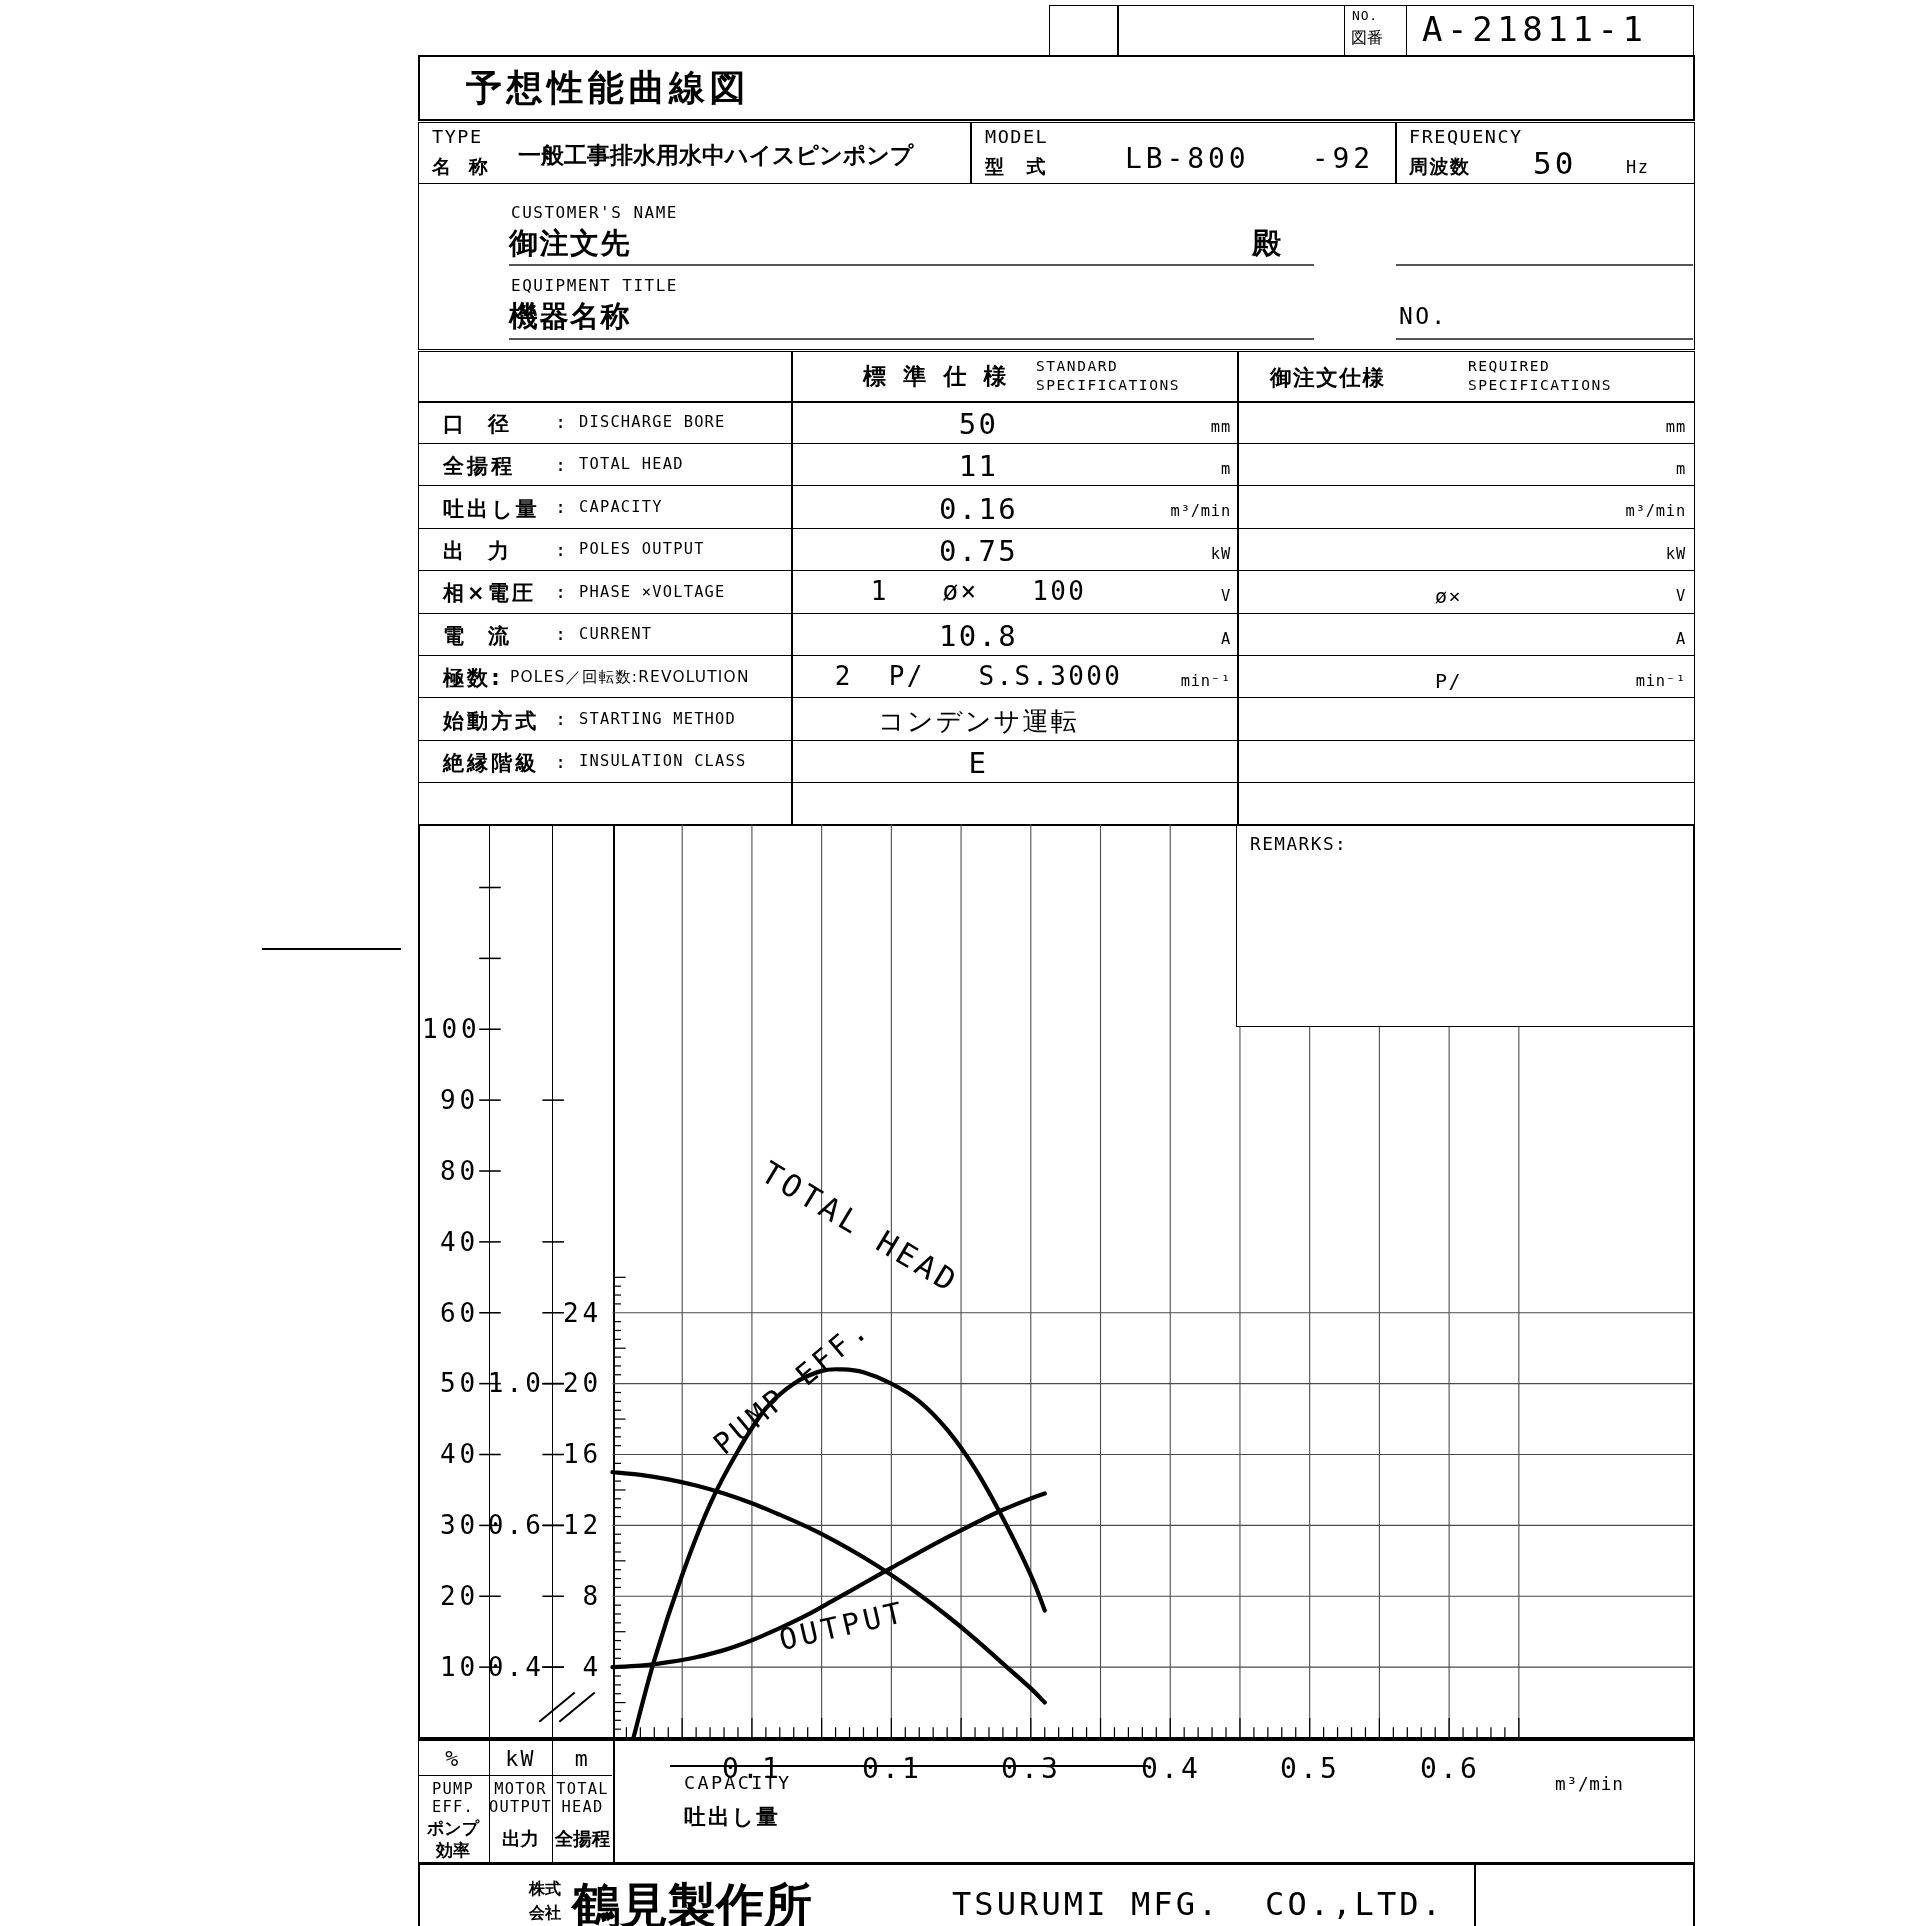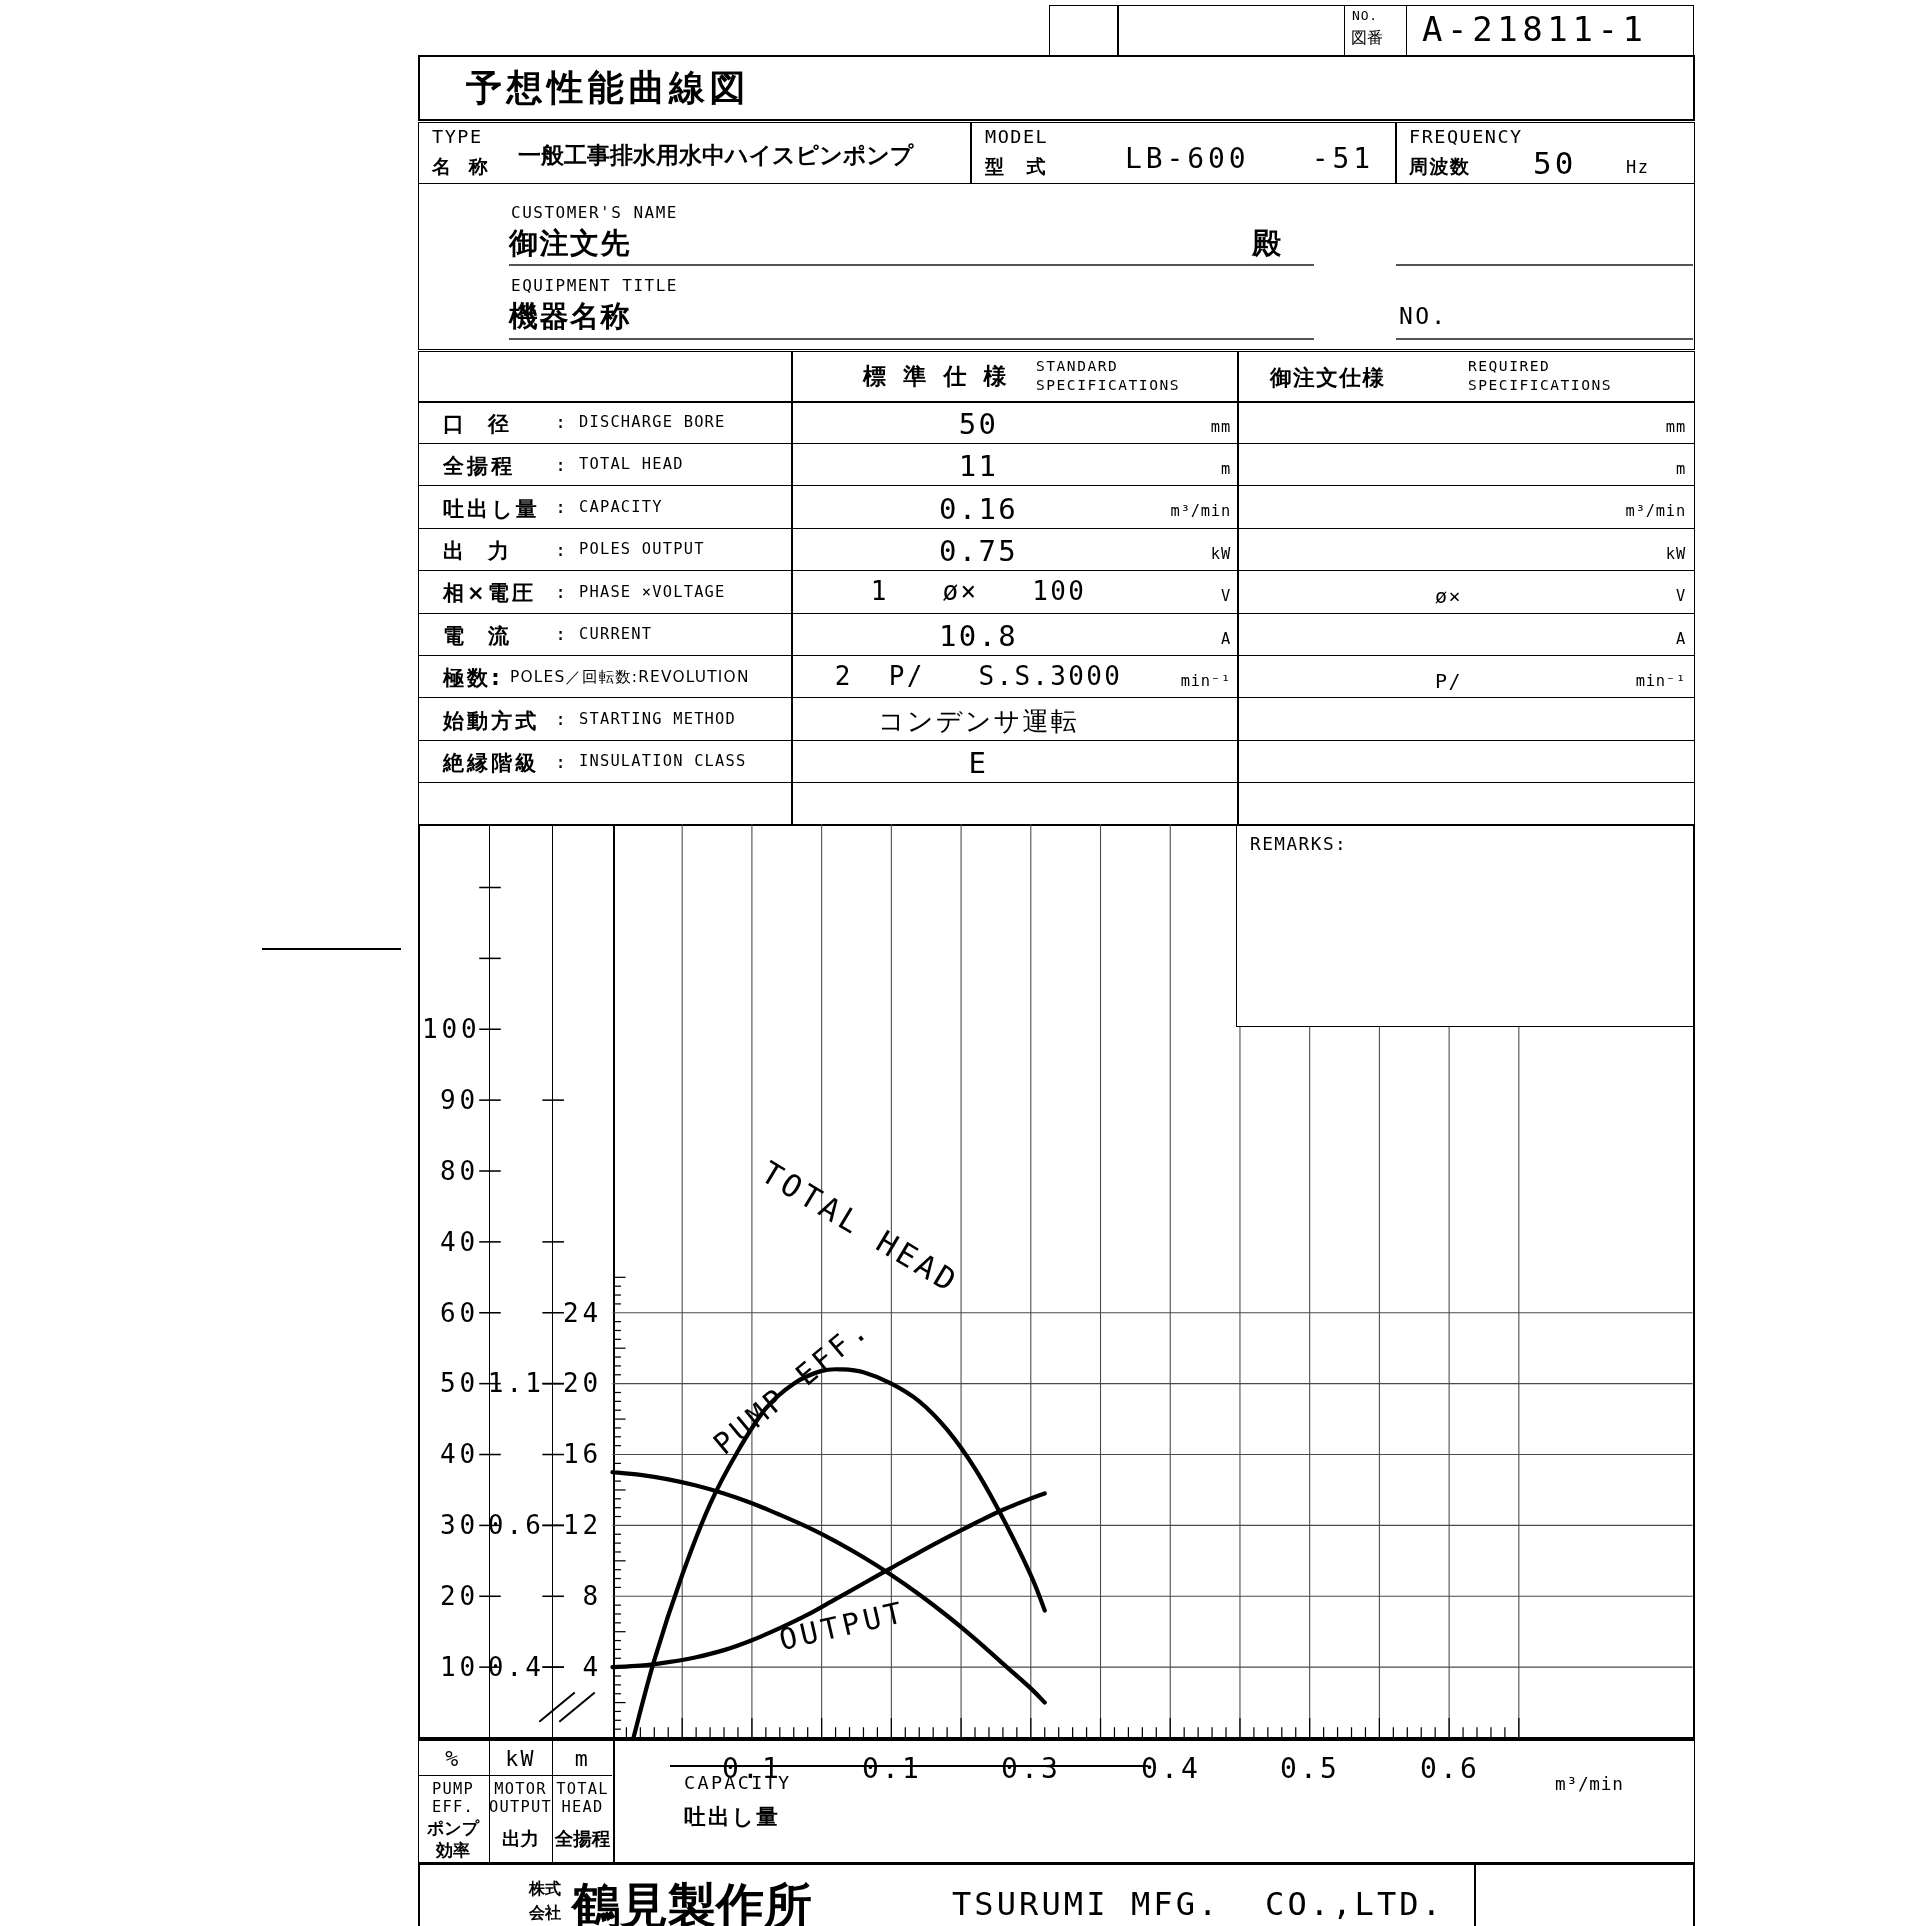--- a/index.html
+++ b/index.html
@@ -26,21 +26,21 @@
     <div class="abs" style="left:418px;top:55px;width:1277px;height:66px;border:2.3px solid #000;"></div>
     <div class="abs" style="left:466px;top:64px;font-family:&quot;DejaVu Sans&quot;,&quot;Liberation Sans&quot;,sans-serif;font-size:36px;letter-spacing:4.6px;font-weight:700;color:#000;white-space:pre;">予想性能曲線図</div>
     <div class="abs" style="left:418px;top:122px;width:1277px;height:62px;border:1.5px solid #000;"></div>
     <div class="abs" style="left:970px;top:122px;width:1.5px;height:62px;background:#000;"></div>
     <div class="abs" style="left:1395px;top:122px;width:1.5px;height:62px;background:#000;"></div>
     <div class="abs" style="left:432px;top:126px;font-family:&quot;DejaVu Sans Mono&quot;,&quot;Liberation Mono&quot;,monospace;font-size:18.5px;letter-spacing:1.5px;font-weight:400;color:#000;white-space:pre;">TYPE</div>
     <div class="abs" style="left:432px;top:154px;font-family:&quot;DejaVu Sans&quot;,&quot;Liberation Sans&quot;,sans-serif;font-size:19px;letter-spacing:1.5px;font-weight:700;color:#000;white-space:pre;">名  称</div>
     <div class="abs" style="left:518px;top:140px;font-family:&quot;DejaVu Sans&quot;,&quot;Liberation Sans&quot;,sans-serif;font-size:23px;letter-spacing:0px;font-weight:700;color:#000;white-space:pre;">一般工事排水用水中ハイスピンポンプ</div>
     <div class="abs" style="left:985px;top:126px;font-family:&quot;DejaVu Sans Mono&quot;,&quot;Liberation Mono&quot;,monospace;font-size:18.5px;letter-spacing:1.5px;font-weight:400;color:#000;white-space:pre;">MODEL</div>
     <div class="abs" style="left:985px;top:154px;font-family:&quot;DejaVu Sans&quot;,&quot;Liberation Sans&quot;,sans-serif;font-size:19px;letter-spacing:3.1px;font-weight:700;color:#000;white-space:pre;">型  式</div>
-    <div class="abs" style="left:1125px;top:142px;font-family:&quot;DejaVu Sans Mono&quot;,&quot;Liberation Mono&quot;,monospace;font-size:28px;letter-spacing:3.9px;font-weight:400;color:#000;white-space:pre;">LB-600   -51</div>
+    <div class="abs" style="left:1125px;top:142px;font-family:&quot;DejaVu Sans Mono&quot;,&quot;Liberation Mono&quot;,monospace;font-size:28px;letter-spacing:3.9px;font-weight:400;color:#000;white-space:pre;">LB-800   -92</div>
     <div class="abs" style="left:1409px;top:126px;font-family:&quot;DejaVu Sans Mono&quot;,&quot;Liberation Mono&quot;,monospace;font-size:18.5px;letter-spacing:1.5px;font-weight:400;color:#000;white-space:pre;">FREQUENCY</div>
     <div class="abs" style="left:1409px;top:154px;font-family:&quot;DejaVu Sans&quot;,&quot;Liberation Sans&quot;,sans-serif;font-size:19px;letter-spacing:1.5px;font-weight:700;color:#000;white-space:pre;">周波数</div>
     <div class="abs" style="left:1533px;top:145px;font-family:&quot;DejaVu Sans Mono&quot;,&quot;Liberation Mono&quot;,monospace;font-size:31px;letter-spacing:3.1px;font-weight:400;color:#000;white-space:pre;">50</div>
     <div class="abs" style="left:1626px;top:157px;font-family:&quot;DejaVu Sans Mono&quot;,&quot;Liberation Mono&quot;,monospace;font-size:17px;letter-spacing:1.5px;font-weight:400;color:#000;white-space:pre;">Hz</div>
     <div class="abs" style="left:418px;top:183px;width:1277px;height:167px;border:1.5px solid #000;"></div>
     <div class="abs" style="left:511px;top:203px;font-family:&quot;DejaVu Sans Mono&quot;,&quot;Liberation Mono&quot;,monospace;font-size:16px;letter-spacing:1.5px;font-weight:400;color:#000;white-space:pre;">CUSTOMER'S NAME</div>
     <div class="abs" style="left:509px;top:224px;font-family:&quot;DejaVu Sans&quot;,&quot;Liberation Sans&quot;,sans-serif;font-size:29px;letter-spacing:1.5px;font-weight:700;color:#000;white-space:pre;">御注文先</div>
     <div class="abs" style="left:1252px;top:224px;font-family:&quot;DejaVu Sans&quot;,&quot;Liberation Sans&quot;,sans-serif;font-size:29px;letter-spacing:0px;font-weight:700;color:#000;white-space:pre;">殿</div>
     <div class="abs" style="left:509px;top:264px;width:805px;height:2.3px;background:#555;"></div>
     <div class="abs" style="left:1396px;top:264px;width:297px;height:2.3px;background:#555;"></div>
@@ -300,21 +300,21 @@
     <div class="abs" style="left:422px;top:1510px;font-family:&quot;DejaVu Sans Mono&quot;,&quot;Liberation Mono&quot;,monospace;font-size:26px;letter-spacing:3.9px;font-weight:400;color:#000;white-space:pre;width:57px;text-align:right;">30</div>
     <div class="abs" style="left:422px;top:1439px;font-family:&quot;DejaVu Sans Mono&quot;,&quot;Liberation Mono&quot;,monospace;font-size:26px;letter-spacing:3.9px;font-weight:400;color:#000;white-space:pre;width:57px;text-align:right;">40</div>
     <div class="abs" style="left:422px;top:1368px;font-family:&quot;DejaVu Sans Mono&quot;,&quot;Liberation Mono&quot;,monospace;font-size:26px;letter-spacing:3.9px;font-weight:400;color:#000;white-space:pre;width:57px;text-align:right;">50</div>
     <div class="abs" style="left:422px;top:1298px;font-family:&quot;DejaVu Sans Mono&quot;,&quot;Liberation Mono&quot;,monospace;font-size:26px;letter-spacing:3.9px;font-weight:400;color:#000;white-space:pre;width:57px;text-align:right;">60</div>
     <div class="abs" style="left:422px;top:1227px;font-family:&quot;DejaVu Sans Mono&quot;,&quot;Liberation Mono&quot;,monospace;font-size:26px;letter-spacing:3.9px;font-weight:400;color:#000;white-space:pre;width:57px;text-align:right;">40</div>
     <div class="abs" style="left:422px;top:1156px;font-family:&quot;DejaVu Sans Mono&quot;,&quot;Liberation Mono&quot;,monospace;font-size:26px;letter-spacing:3.9px;font-weight:400;color:#000;white-space:pre;width:57px;text-align:right;">80</div>
     <div class="abs" style="left:422px;top:1085px;font-family:&quot;DejaVu Sans Mono&quot;,&quot;Liberation Mono&quot;,monospace;font-size:26px;letter-spacing:3.9px;font-weight:400;color:#000;white-space:pre;width:57px;text-align:right;">90</div>
     <div class="abs" style="left:422px;top:1014px;font-family:&quot;DejaVu Sans Mono&quot;,&quot;Liberation Mono&quot;,monospace;font-size:26px;letter-spacing:3.9px;font-weight:400;color:#000;white-space:pre;width:57px;text-align:right;">100</div>
     <div class="abs" style="left:485px;top:1652px;font-family:&quot;DejaVu Sans Mono&quot;,&quot;Liberation Mono&quot;,monospace;font-size:26px;letter-spacing:3.1px;font-weight:400;color:#000;white-space:pre;width:59px;text-align:right;">0.4</div>
     <div class="abs" style="left:485px;top:1510px;font-family:&quot;DejaVu Sans Mono&quot;,&quot;Liberation Mono&quot;,monospace;font-size:26px;letter-spacing:3.1px;font-weight:400;color:#000;white-space:pre;width:59px;text-align:right;">0.6</div>
-    <div class="abs" style="left:485px;top:1368px;font-family:&quot;DejaVu Sans Mono&quot;,&quot;Liberation Mono&quot;,monospace;font-size:26px;letter-spacing:3.1px;font-weight:400;color:#000;white-space:pre;width:59px;text-align:right;">1.1</div>
+    <div class="abs" style="left:485px;top:1368px;font-family:&quot;DejaVu Sans Mono&quot;,&quot;Liberation Mono&quot;,monospace;font-size:26px;letter-spacing:3.1px;font-weight:400;color:#000;white-space:pre;width:59px;text-align:right;">1.0</div>
     <div class="abs" style="left:539px;top:1652px;font-family:&quot;DejaVu Sans Mono&quot;,&quot;Liberation Mono&quot;,monospace;font-size:26px;letter-spacing:3.9px;font-weight:400;color:#000;white-space:pre;width:63px;text-align:right;">4</div>
     <div class="abs" style="left:539px;top:1581px;font-family:&quot;DejaVu Sans Mono&quot;,&quot;Liberation Mono&quot;,monospace;font-size:26px;letter-spacing:3.9px;font-weight:400;color:#000;white-space:pre;width:63px;text-align:right;">8</div>
     <div class="abs" style="left:539px;top:1510px;font-family:&quot;DejaVu Sans Mono&quot;,&quot;Liberation Mono&quot;,monospace;font-size:26px;letter-spacing:3.9px;font-weight:400;color:#000;white-space:pre;width:63px;text-align:right;">12</div>
     <div class="abs" style="left:539px;top:1439px;font-family:&quot;DejaVu Sans Mono&quot;,&quot;Liberation Mono&quot;,monospace;font-size:26px;letter-spacing:3.9px;font-weight:400;color:#000;white-space:pre;width:63px;text-align:right;">16</div>
     <div class="abs" style="left:539px;top:1368px;font-family:&quot;DejaVu Sans Mono&quot;,&quot;Liberation Mono&quot;,monospace;font-size:26px;letter-spacing:3.9px;font-weight:400;color:#000;white-space:pre;width:63px;text-align:right;">20</div>
     <div class="abs" style="left:539px;top:1298px;font-family:&quot;DejaVu Sans Mono&quot;,&quot;Liberation Mono&quot;,monospace;font-size:26px;letter-spacing:3.9px;font-weight:400;color:#000;white-space:pre;width:63px;text-align:right;">24</div>
     <div class="abs" style="left:704px;top:1752px;font-family:&quot;DejaVu Sans Mono&quot;,&quot;Liberation Mono&quot;,monospace;font-size:28px;letter-spacing:3.1px;font-weight:400;color:#000;white-space:pre;width:96px;text-align:center;">0.1</div>
     <div class="abs" style="left:844px;top:1752px;font-family:&quot;DejaVu Sans Mono&quot;,&quot;Liberation Mono&quot;,monospace;font-size:28px;letter-spacing:3.1px;font-weight:400;color:#000;white-space:pre;width:96px;text-align:center;">0.1</div>
     <div class="abs" style="left:983px;top:1752px;font-family:&quot;DejaVu Sans Mono&quot;,&quot;Liberation Mono&quot;,monospace;font-size:28px;letter-spacing:3.1px;font-weight:400;color:#000;white-space:pre;width:96px;text-align:center;">0.3</div>
     <div class="abs" style="left:1123px;top:1752px;font-family:&quot;DejaVu Sans Mono&quot;,&quot;Liberation Mono&quot;,monospace;font-size:28px;letter-spacing:3.1px;font-weight:400;color:#000;white-space:pre;width:96px;text-align:center;">0.4</div>

